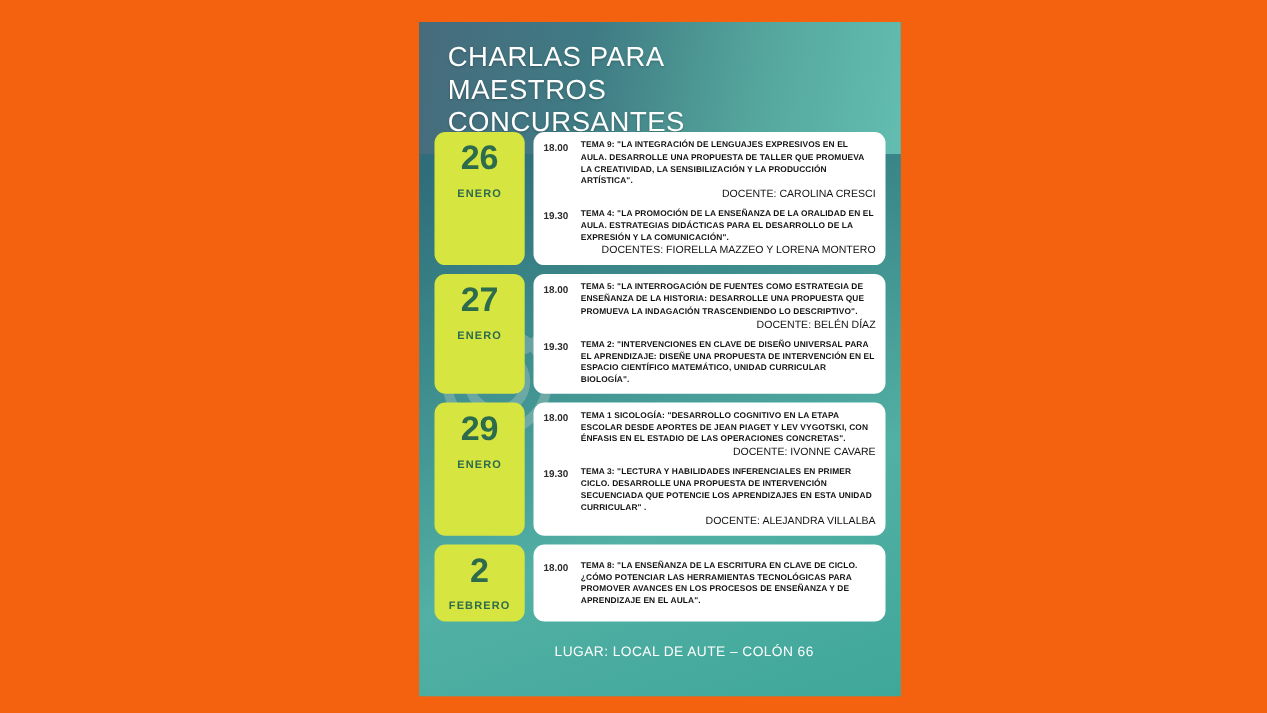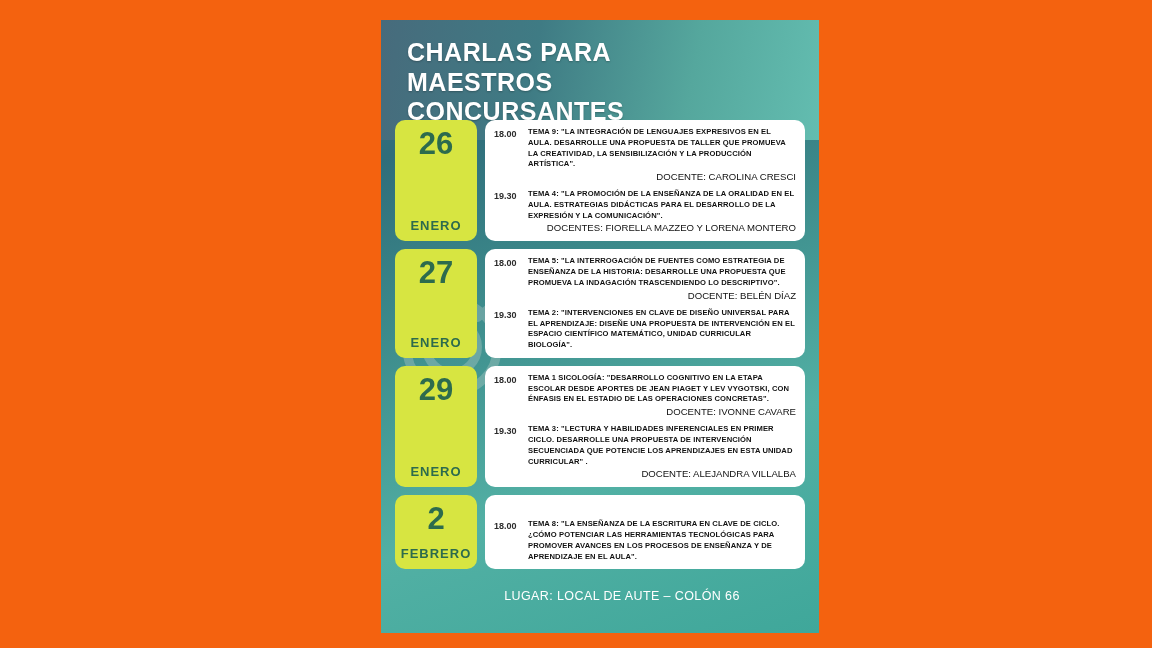--- a/index.html
+++ b/index.html
@@ -31,21 +31,21 @@
     background: linear-gradient(100deg, #476b7c 0%, #3f7b84 35%, #55a79d 70%, #63bdb0 100%);
   }
   .header {
     position: relative;
     padding: 18px 24px 6px 26px;
     height: 100px;
     box-sizing: border-box;
   }
   .title {
     color: #ffffff;
-    font-weight: bold;
+    font-weight: normal;
     font-size: 25px;
     line-height: 1.18;
     letter-spacing: 0.5px;
     text-shadow: 0 1px 2px rgba(0,0,0,0.25);
     max-width: 290px;
   }
   .logo {
     position: absolute;
     right: 22px;
     top: 24px;
@@ -81,47 +81,47 @@
   }
   .date-box {
     width: 82px;
     min-width: 82px;
     background: #D7E541;
     border-radius: 10px;
     color: #2a6d4c;
     display: flex;
     flex-direction: column;
     align-items: center;
-    justify-content: space-between;
+    justify-content: flex-start;
     padding: 8px 0;
     box-sizing: border-box;
   }
   .date-day {
     font-size: 31px;
     font-weight: bold;
     line-height: 1;
     color: #2d6b4d;
   }
   .date-month {
     margin-top: 12px;
-    font-size: 13px;
+    font-size: 10px;
     font-weight: bold;
     letter-spacing: 1px;
     color: #2d6b4d;
   }
   .card {
     flex: 1;
     margin-left: 8px;
     background: #ffffff;
     border-radius: 10px;
     padding: 7px 9px 7px 9px;
     box-sizing: border-box;
     display: flex;
     flex-direction: column;
-    justify-content: flex-end;
+    justify-content: center;
     gap: 6px;
   }
   .slot {
     display: flex;
     align-items: flex-start;
   }
   .slot-time {
     width: 34px;
     min-width: 34px;
     font-size: 9px;

